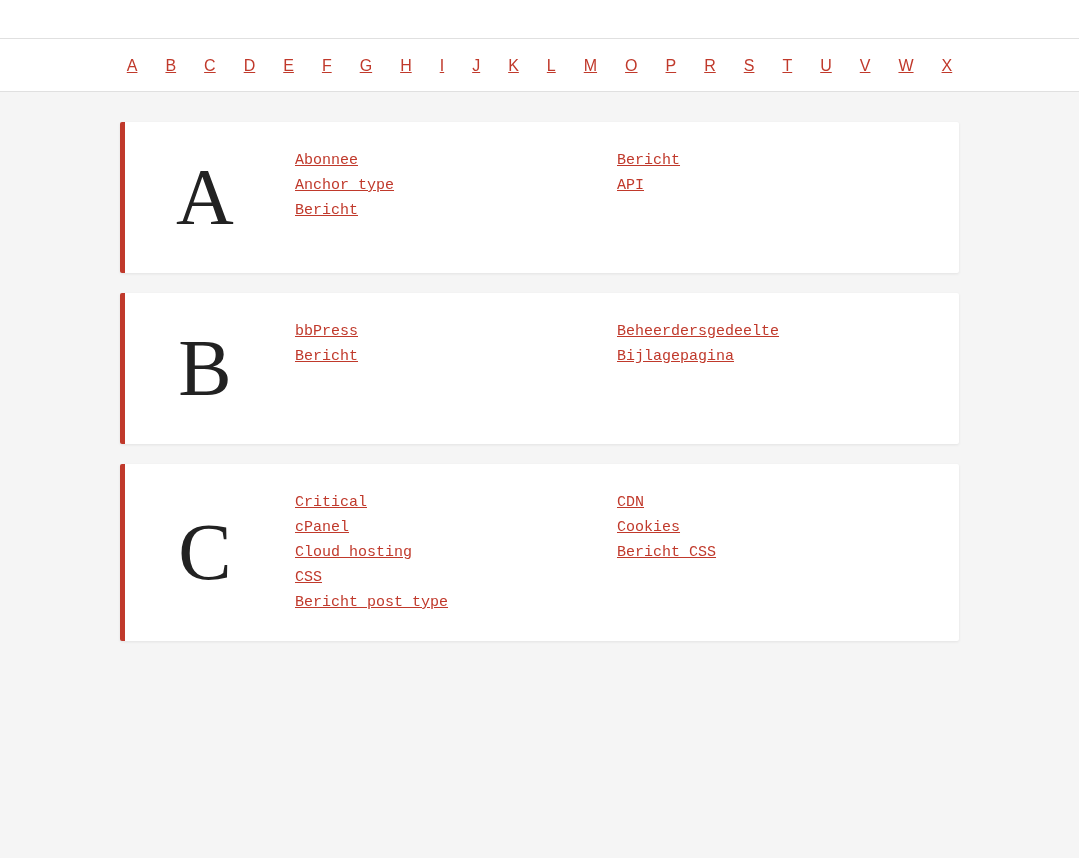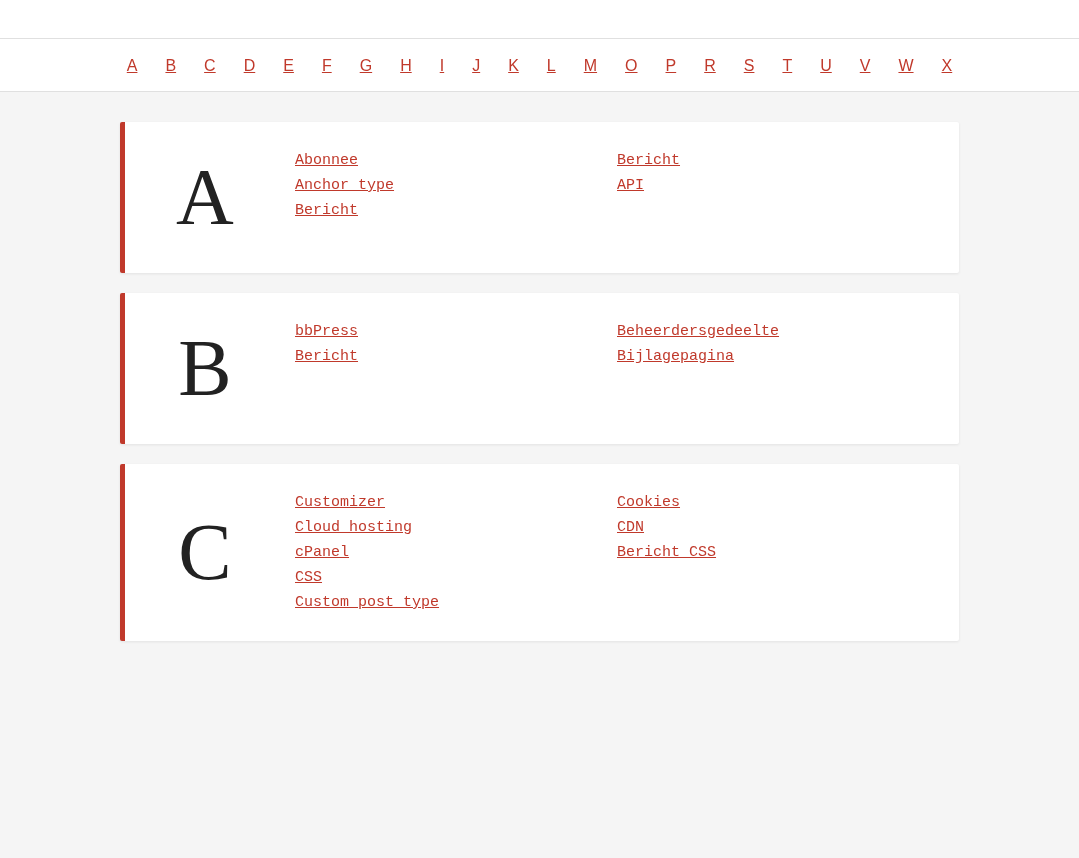--- a/index.html
+++ b/index.html
@@ -180,28 +180,28 @@
           <div class="letter-links-col">
             <a class="term-link">Beheerdersgedeelte</a>
             <a class="term-link">Bijlagepagina</a>
           </div>
         </div>
       </div>
       <div class="letter-section">
         <div class="letter-display">C</div>
         <div class="letter-links-area">
           <div class="letter-links-col">
-            <a class="term-link">Customizer</a>
+            <a class="term-link">Critical</a>
+            <a class="term-link">cPanel</a>
             <a class="term-link">Cloud hosting</a>
-            <a class="term-link">cPanel</a>
             <a class="term-link">CSS</a>
-            <a class="term-link">Custom post type</a>
-          </div>
-          <div class="letter-links-col">
+            <a class="term-link">Bericht post type</a>
+          </div>
+          <div class="letter-links-col">
+            <a class="term-link">CDN</a>
             <a class="term-link">Cookies</a>
-            <a class="term-link">CDN</a>
             <a class="term-link">Bericht CSS</a>
           </div>
         </div>
       </div>
     </div>
 
 </div>
 
 </body></html>

